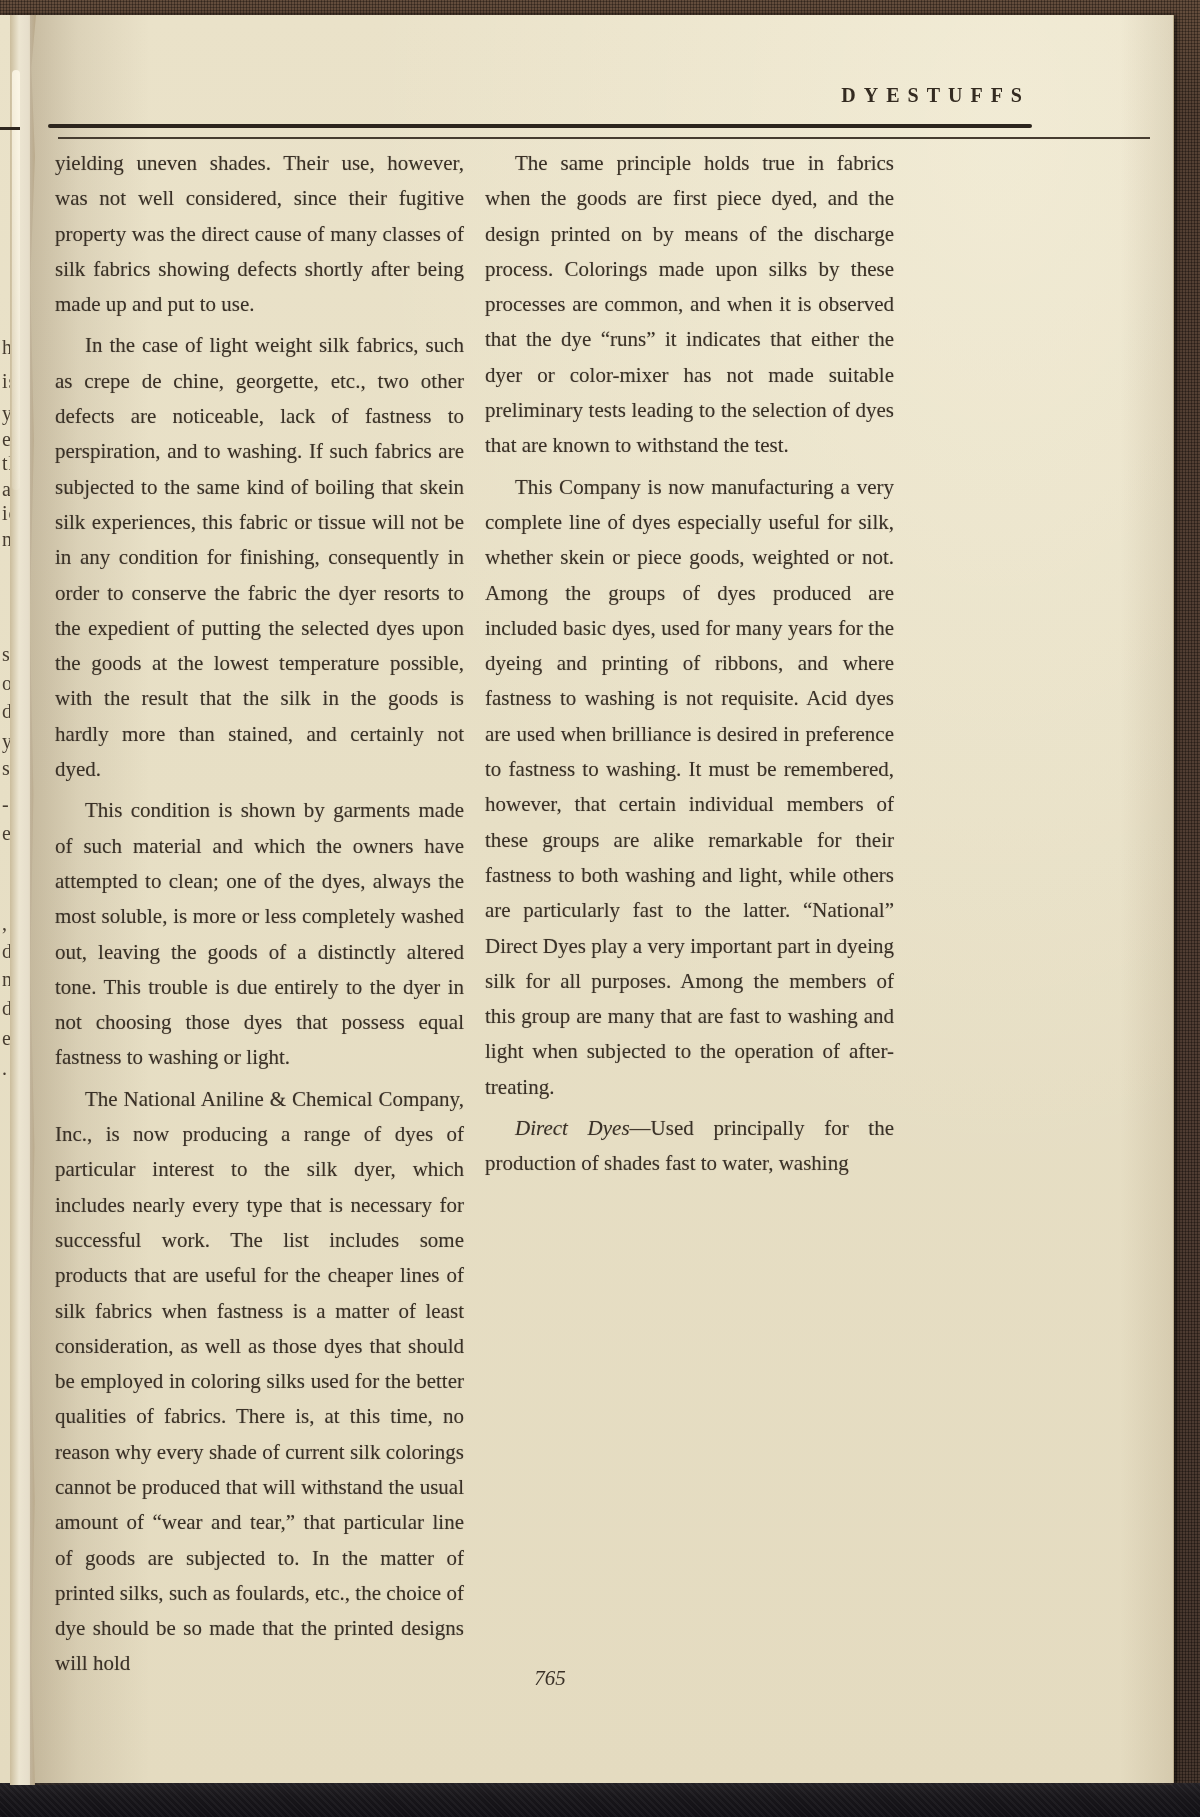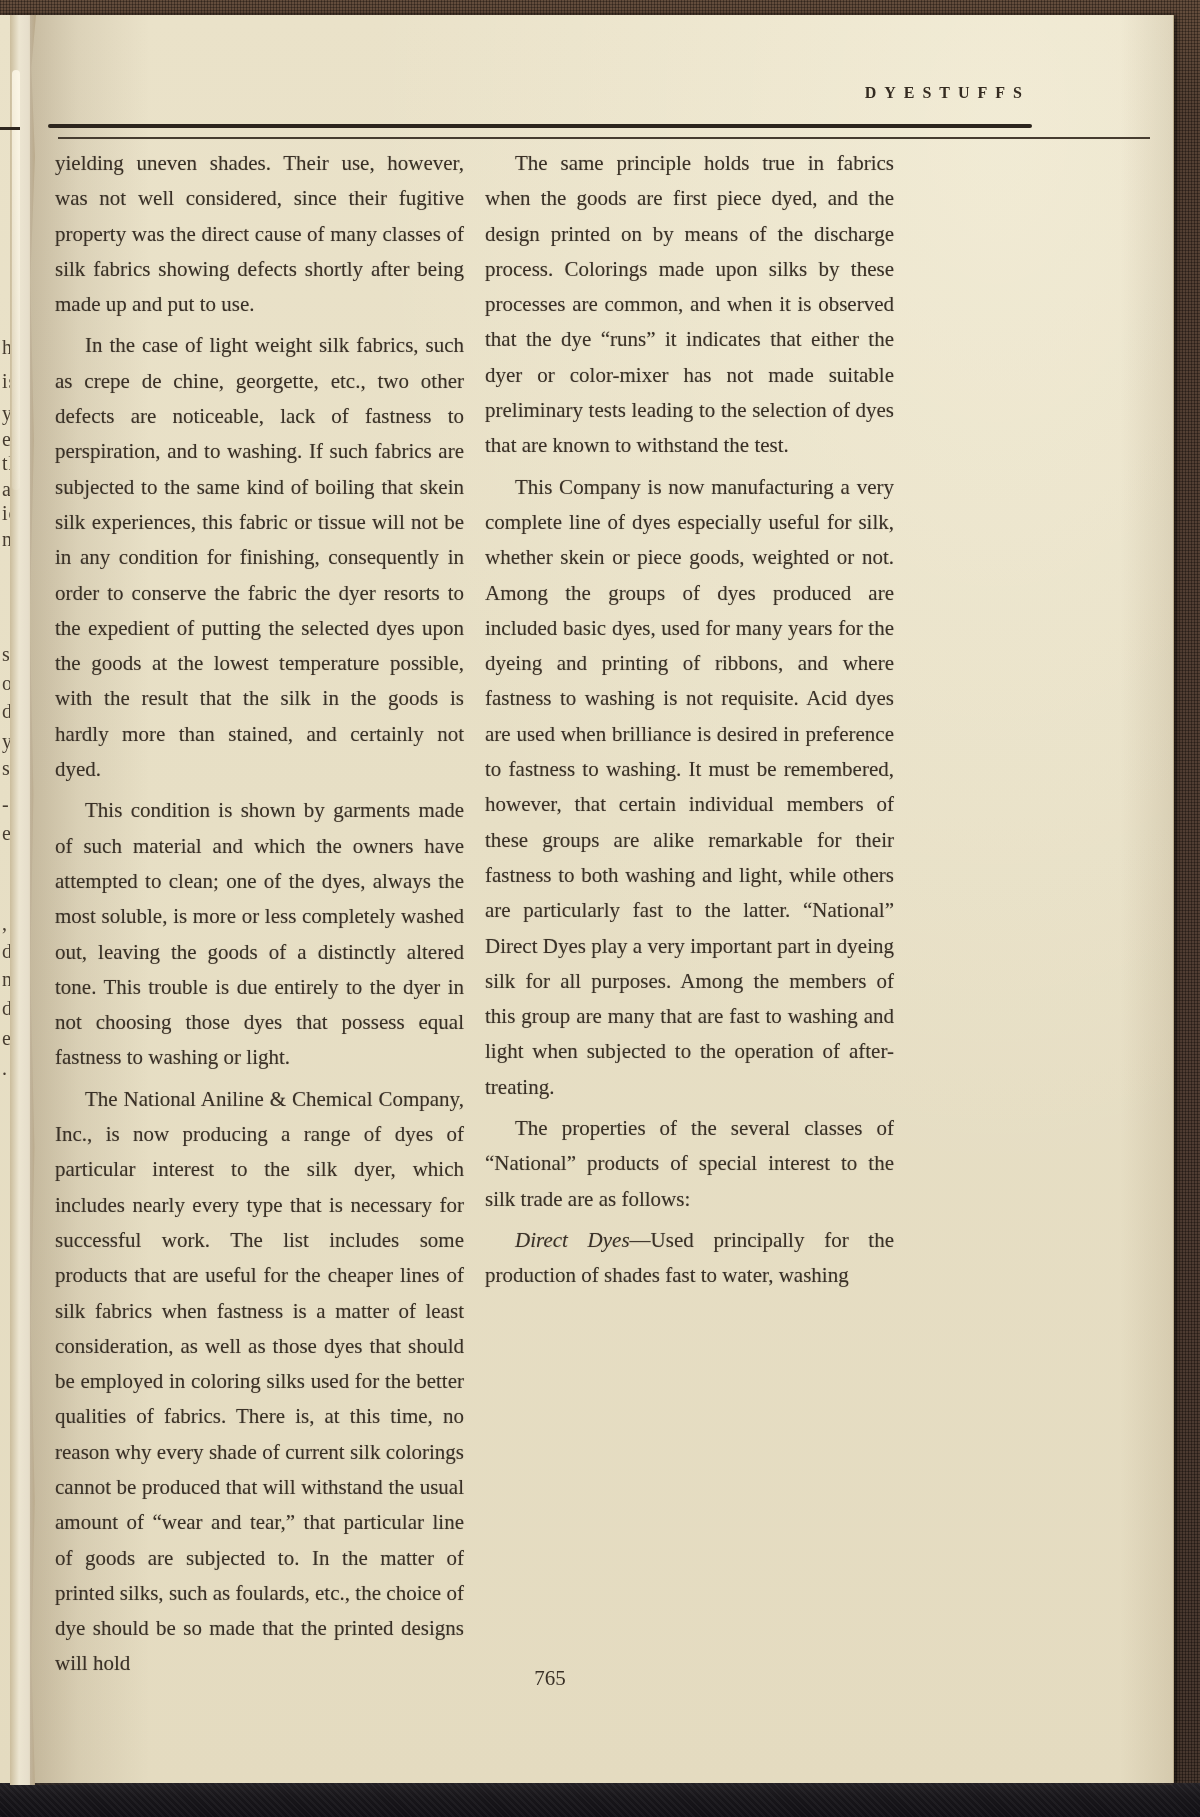--- a/index.html
+++ b/index.html
@@ -54,40 +54,40 @@
   }
   
   .edge-fragments{position:absolute;left:0;top:0;z-index:2;}
   .edge-fragment{
     position:absolute;left:2px;font-size:20px;color:#463c30;letter-spacing:1px;
     white-space:nowrap;
   }
   
   .running-head{
     position:absolute;left:600px;top:84px;width:430px;text-align:right;z-index:6;
-    font-size:16px;font-weight:bold;letter-spacing:8px;color:#342b21;
+    font-size:20px;font-weight:bold;letter-spacing:8px;color:#342b21;
   }
   .rule-left-fragment{position:absolute;left:0;top:127px;width:20px;height:3px;background:#2e271f;z-index:6;}
   .rule-thick{position:absolute;left:48px;top:124px;width:984px;height:4px;background:#2c251d;border-radius:2px;z-index:6;}
   .rule-thin{position:absolute;left:58px;top:137px;width:1092px;height:2px;background:#463c30;z-index:6;}
   
   .content{
     position:absolute;left:55px;top:146px;width:850px;z-index:6;
     display:flex;gap:21px;color:#3a3127;
     font-size:21px;line-height:35.3px;
     text-shadow:0 0 1px rgba(58,49,39,.35);
   }
   .col{width:409px;text-align:justify;}
   .col p{margin:0 0 6px 0;}
   .col p.indent{text-indent:30px;}
   .lead{font-style:italic;}
   
   .page-number{
     position:absolute;left:500px;top:1666px;width:100px;text-align:center;z-index:6;
-    font-size:21px;color:#3a3127;
+    font-size:21px;color:#3a3127;font-style:italic;
   }
 </style>
 </head>
 <body>
 
 <div class="cover"></div>
 
 <div class="page"></div>
 
 <div class="edge-fragments">
@@ -127,20 +127,19 @@
 <div class="content">
   <div class="col">
     <p>yielding uneven shades.  Their use, however, was not well considered, since their fugitive property was the direct cause of many classes of silk fabrics showing defects shortly after being made up and put to use.</p>
     <p class="indent">In the case of light weight silk fabrics, such as crepe de chine, georgette, etc., two other defects are noticeable, lack of fastness to perspiration, and to washing.  If such fabrics are subjected to the same kind of boiling that skein silk experiences, this fabric or tissue will not be in any condition for finishing, consequently in order to conserve the fabric the dyer resorts to the expedient of putting the selected dyes upon the goods at the lowest temperature possible, with the result that the silk in the goods is hardly more than stained, and certainly not dyed.</p>
     <p class="indent">This condition is shown by garments made of such material and which the owners have attempted to clean; one of the dyes, always the most soluble, is more or less completely washed out, leaving the goods of a distinctly altered tone.  This trouble is due entirely to the dyer in not choosing those dyes that possess equal fastness to washing or light.</p>
     <p class="indent">The National Aniline &amp; Chemical Company, Inc., is now producing a range of dyes of particular interest to the silk dyer, which includes nearly every type that is necessary for successful work.  The list includes some products that are useful for the cheaper lines of silk fabrics when fastness is a matter of least consideration, as well as those dyes that should be employed in coloring silks used for the better qualities of fabrics.  There is, at this time, no reason why every shade of current silk colorings cannot be produced that will withstand the usual amount of “wear and tear,” that particular line of goods are subjected to.  In the matter of printed silks, such as foulards, etc., the choice of dye should be so made that the printed designs will hold</p>
   </div>
   <div class="col">
     <p class="indent">The same principle holds true in fabrics when the goods are first piece dyed, and the design printed on by means of the discharge process.  Colorings made upon silks by these processes are common, and when it is observed that the dye “runs” it indicates that either the dyer or color-mixer has not made suitable preliminary tests leading to the selection of dyes that are known to withstand the test.</p>
     <p class="indent">This Company is now manufacturing a very complete line of dyes especially useful for silk, whether skein or piece goods, weighted or not.  Among the groups of dyes produced are included basic dyes, used for many years for the dyeing and printing of ribbons, and where fastness to washing is not requisite.  Acid dyes are used when brilliance is desired in preference to fastness to washing.  It must be remembered, however, that certain individual members of these groups are alike remarkable for their fastness to both washing and light, while others are particularly fast to the latter.  “National” Direct Dyes play a very important part in dyeing silk for all purposes.  Among the members of this group are many that are fast to washing and light when subjected to the operation of after-treating.</p>
-    <p class="indent">The properties of the several classes of “National” products of special interest to the silk trade are as follows:</p>
     <p class="indent"><span class="lead">Direct Dyes</span><span>—Used principally for the production of shades fast to water, washing</span></p>
   </div>
 </div>
 
 <div class="page-number">765</div>
 
 <div class="bottom-band"></div>
 
 </body></html>

